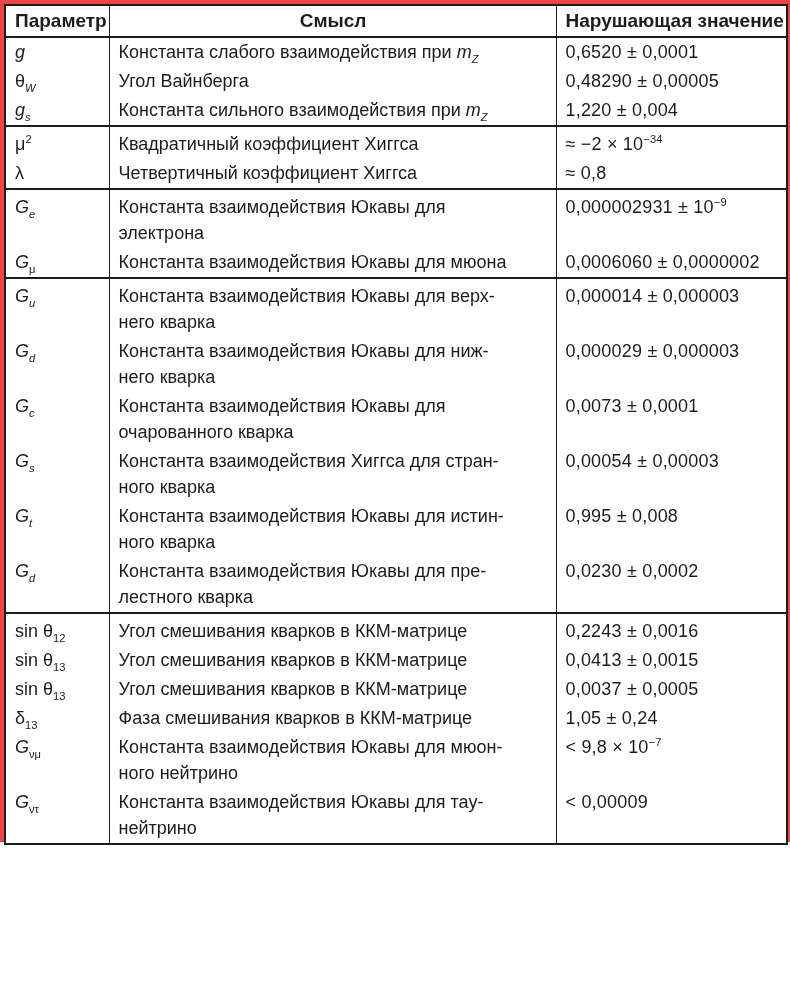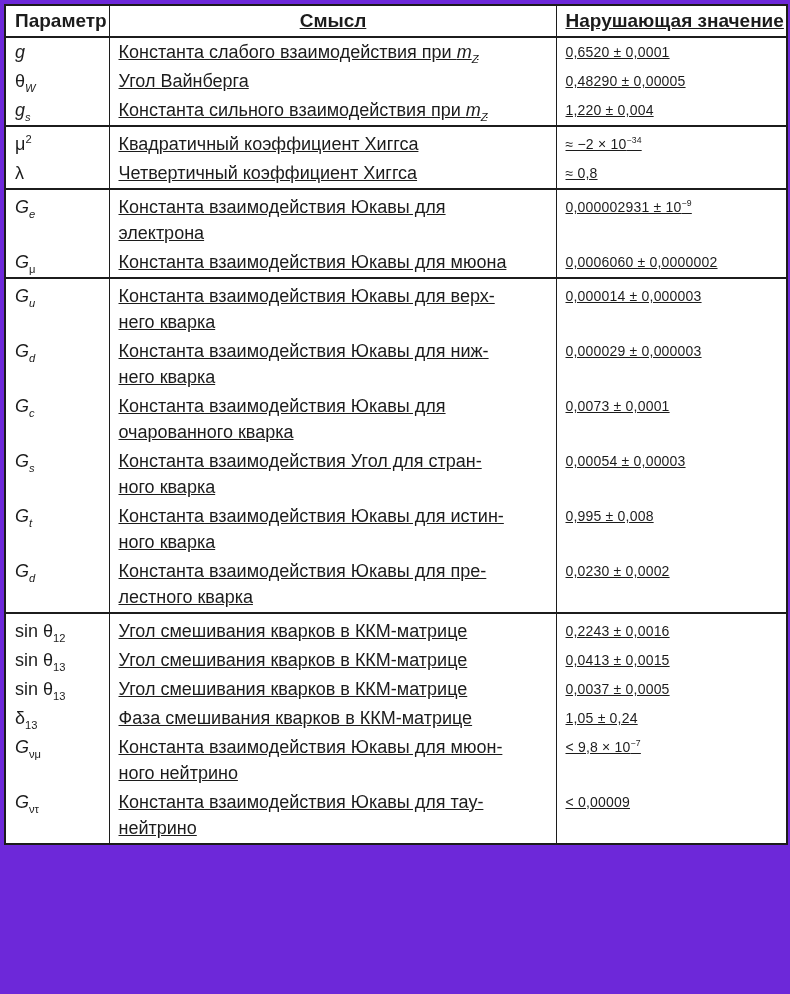--- a/index.html
+++ b/index.html
@@ -7,44 +7,43 @@
     padding: 0;
     background: #ffffff;
     width: 790px;
     height: 994px;
     overflow: hidden;
     font-family: "Liberation Sans", "DejaVu Sans", sans-serif;
     color: #1c1c1c;
   }
   .page {
     width: 790px;
-    height: 994px;
+    height: 842px;
     box-sizing: border-box;
     padding: 4px;
-    background: #6d28d9;
+    background: #ef4444;
   }
   table.params {
     border-collapse: collapse;
     table-layout: fixed;
     width: 782px;
     border: 2px solid #1c1c1c;
     background: #ffffff;
   }
   col.c-param   { width: 104px; }
   col.c-meaning { width: 447px; }
   col.c-value   { width: 231px; }
 
   th, td {
     vertical-align: top;
     white-space: nowrap;
     overflow: hidden;
   }
   th + th, td + td {
     border-left: 1.5px solid #1c1c1c;
-    text-decoration: underline;
   }
   thead th {
     border-bottom: 2px solid #1c1c1c;
     font-size: 19px;
     font-weight: 700;
     line-height: 24px;
     padding: 3px 8px 3px 9px;
     text-align: left;
   }
   thead th.meaning-h { text-align: center; }
@@ -52,21 +51,21 @@
   tbody td {
     font-size: 18px;
     line-height: 26px;
     padding: 1px 8px 2px 9px;
   }
   tr.group-start td {
     border-top: 2px solid #1c1c1c;
     padding-top: 4px;
   }
   td.param-cell  { font-size: 18px; }
-  td.value-cell  { font-size: 14px; letter-spacing: 0.2px; }
+  td.value-cell  { font-size: 18px; letter-spacing: 0.2px; }
 
   .it { font-style: italic; }
   .sb { font-size: 0.62em; vertical-align: sub; line-height: 0; }
   .sp { font-size: 0.62em; vertical-align: super; line-height: 0; }
 </style>
 </head>
 <body>
 
 <div class="page">
   <table class="params">
@@ -128,21 +127,21 @@
           <td class="meaning-cell"><span>Константа взаимодействия Юкавы для ниж-</span><br><span>него кварка</span></td>
           <td class="value-cell"><span>0,000029 ± 0,000003</span></td>
         </tr>
         <tr>
           <td class="param-cell"><span class="it">G</span><span class="it sb">c</span></td>
           <td class="meaning-cell"><span>Константа взаимодействия Юкавы для</span><br><span>очарованного кварка</span></td>
           <td class="value-cell"><span>0,0073 ± 0,0001</span></td>
         </tr>
         <tr>
           <td class="param-cell"><span class="it">G</span><span class="it sb">s</span></td>
-          <td class="meaning-cell"><span>Константа взаимодействия Угол для стран-</span><br><span>ного кварка</span></td>
+          <td class="meaning-cell"><span>Константа взаимодействия Хиггса для стран-</span><br><span>ного кварка</span></td>
           <td class="value-cell"><span>0,00054 ± 0,00003</span></td>
         </tr>
         <tr>
           <td class="param-cell"><span class="it">G</span><span class="it sb">t</span></td>
           <td class="meaning-cell"><span>Константа взаимодействия Юкавы для истин-</span><br><span>ного кварка</span></td>
           <td class="value-cell"><span>0,995 ± 0,008</span></td>
         </tr>
         <tr>
           <td class="param-cell"><span class="it">G</span><span class="it sb">d</span></td>
           <td class="meaning-cell"><span>Константа взаимодействия Юкавы для пре-</span><br><span>лестного кварка</span></td>

